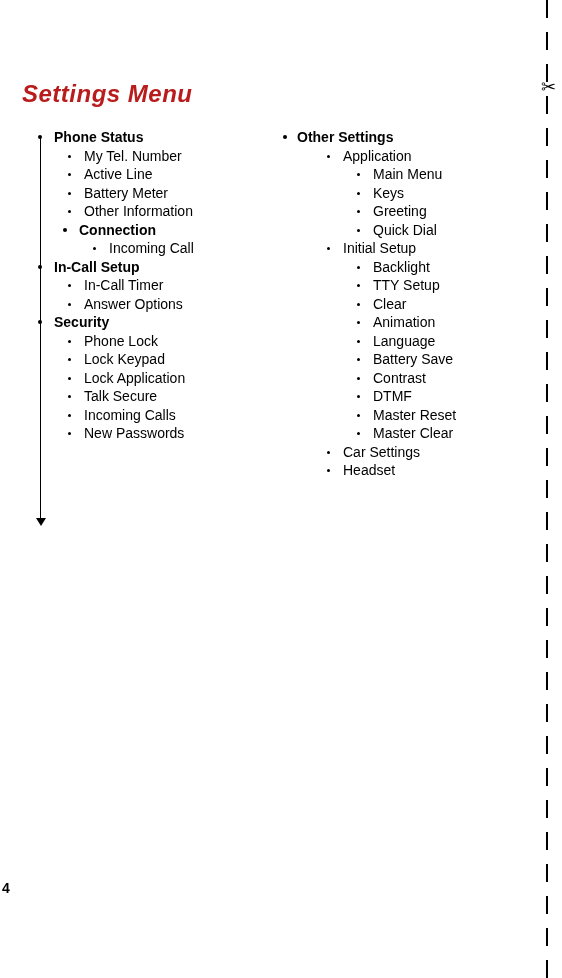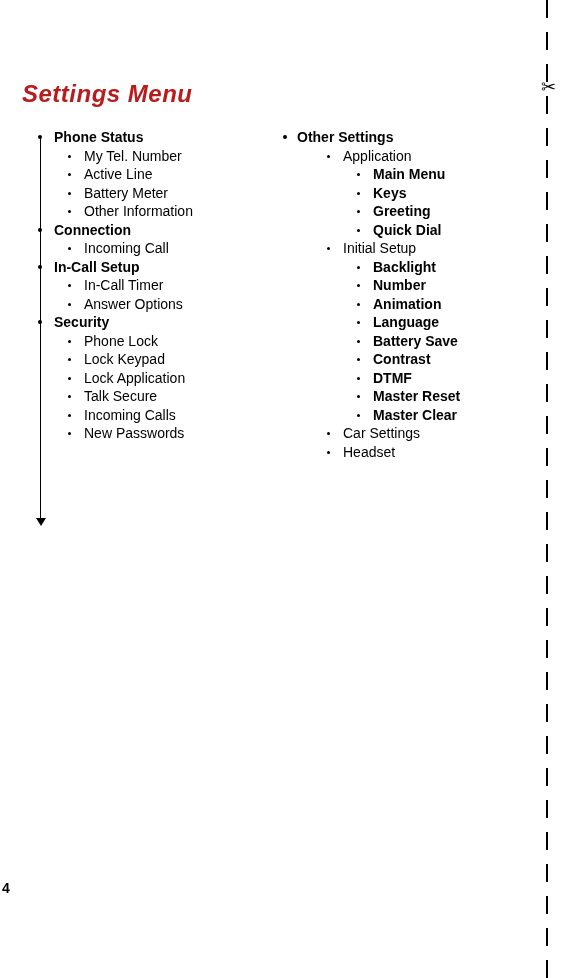--- a/index.html
+++ b/index.html
@@ -56,21 +56,21 @@
       font-size: 14px;
       line-height: 18.5px;
       font-family: Arial, Helvetica, sans-serif;
     }
     .sub-label {
       font-size: 14px;
       line-height: 18.5px;
       font-family: Arial, Helvetica, sans-serif;
     }
     .lvl2 { padding-left: 30px; position: relative; }
-    .lvl3 { padding-left: 60px; position: relative; font-weight: bold; }
+    .lvl3 { padding-left: 60px; position: relative; }
     .dot::before {
       content: "";
       position: absolute;
       width: 3px; height: 3px;
       background: #000;
       border-radius: 50%;
       top: 8px;
     }
     .dot.lvl2::before { left: 14px; }
     .dot.lvl3::before { left: 44px; }
@@ -139,21 +139,21 @@
     <div class="arrow-down"></div>
     <div id="left-tree">
         <div class="section" style="position: relative;">
           <div class="bullet-top" style="top: 7px; left: -16px;"></div>
           <div class="section-label">Phone Status</div>
           <div class="lvl2 dot"><span class="sub-label">My Tel. Number</span></div>
           <div class="lvl2 dot"><span class="sub-label">Active Line</span></div>
           <div class="lvl2 dot"><span class="sub-label">Battery Meter</span></div>
           <div class="lvl2 dot"><span class="sub-label">Other Information</span></div>
         </div>
-        <div class="section" style="position: relative;">
+        <div class="section" style="position: relative; margin-left: 25px;">
           <div class="bullet-top" style="top: 7px; left: -16px;"></div>
           <div class="section-label">Connection</div>
           <div class="lvl2 dot"><span class="sub-label">Incoming Call</span></div>
         </div>
         <div class="section" style="position: relative;">
           <div class="bullet-top" style="top: 7px; left: -16px;"></div>
           <div class="section-label">In-Call Setup</div>
           <div class="lvl2 dot"><span class="sub-label">In-Call Timer</span></div>
           <div class="lvl2 dot"><span class="sub-label">Answer Options</span></div>
         </div>
@@ -175,21 +175,22 @@
     <div id="right-tree">
         <div class="section" style="position: relative; padding-left: 0px;">
           <div class="section-label" style="margin-left: -16px;">Other Settings</div>
           <div class="lvl2 dot"><span class="sub-label">Application</span></div>
           <div class="lvl3 dot"><span class="sub-label">Main Menu</span></div>
           <div class="lvl3 dot"><span class="sub-label">Keys</span></div>
           <div class="lvl3 dot"><span class="sub-label">Greeting</span></div>
           <div class="lvl3 dot"><span class="sub-label">Quick Dial</span></div>
           <div class="lvl2 dot"><span class="sub-label">Initial Setup</span></div>
           <div class="lvl3 dot"><span class="sub-label">Backlight</span></div>
-          <div class="lvl3 dot"><span class="sub-label">Number</span></div>
+          <div class="lvl3 dot"><span class="sub-label">TTY Setup</span></div>
+          <div class="lvl3 dot"><span class="sub-label">Clear</span></div>
           <div class="lvl3 dot"><span class="sub-label">Animation</span></div>
           <div class="lvl3 dot"><span class="sub-label">Language</span></div>
           <div class="lvl3 dot"><span class="sub-label">Battery Save</span></div>
           <div class="lvl3 dot"><span class="sub-label">Contrast</span></div>
           <div class="lvl3 dot"><span class="sub-label">DTMF</span></div>
           <div class="lvl3 dot"><span class="sub-label">Master Reset</span></div>
           <div class="lvl3 dot"><span class="sub-label">Master Clear</span></div>
           <div class="lvl2 dot"><span class="sub-label">Car Settings</span></div>
           <div class="lvl2 dot"><span class="sub-label">Headset</span></div>
         </div>

